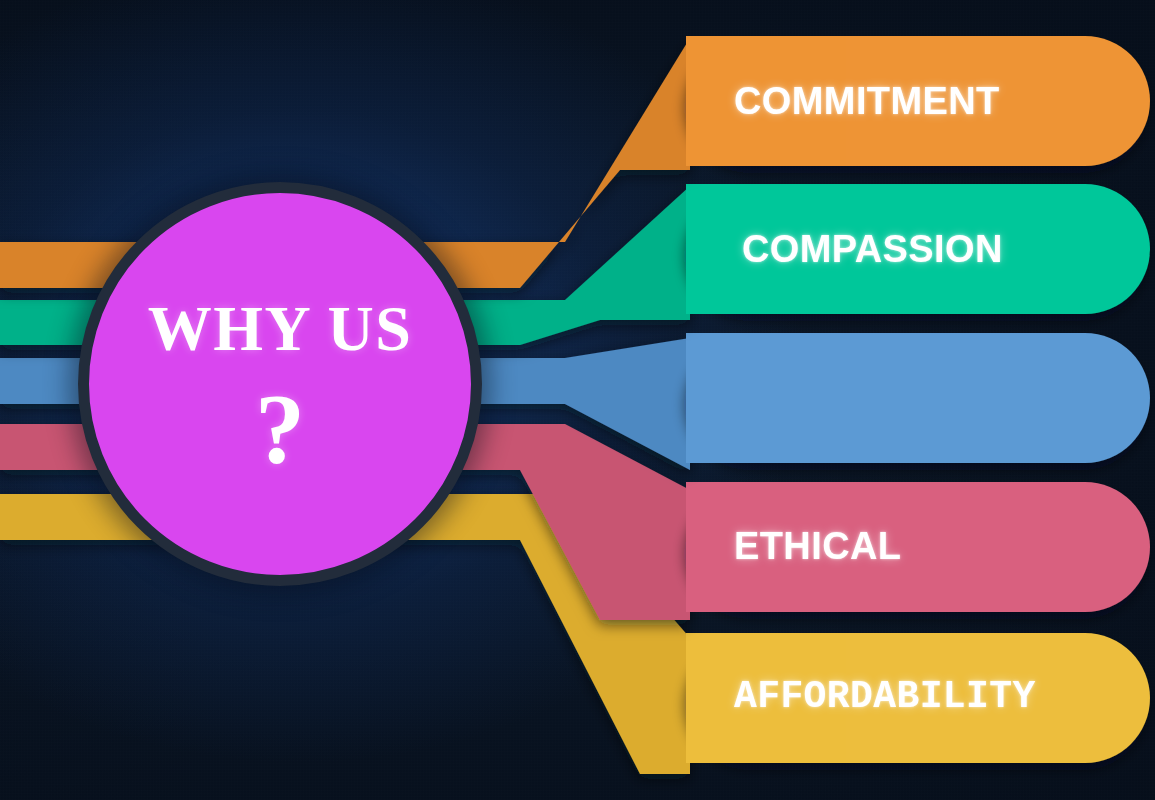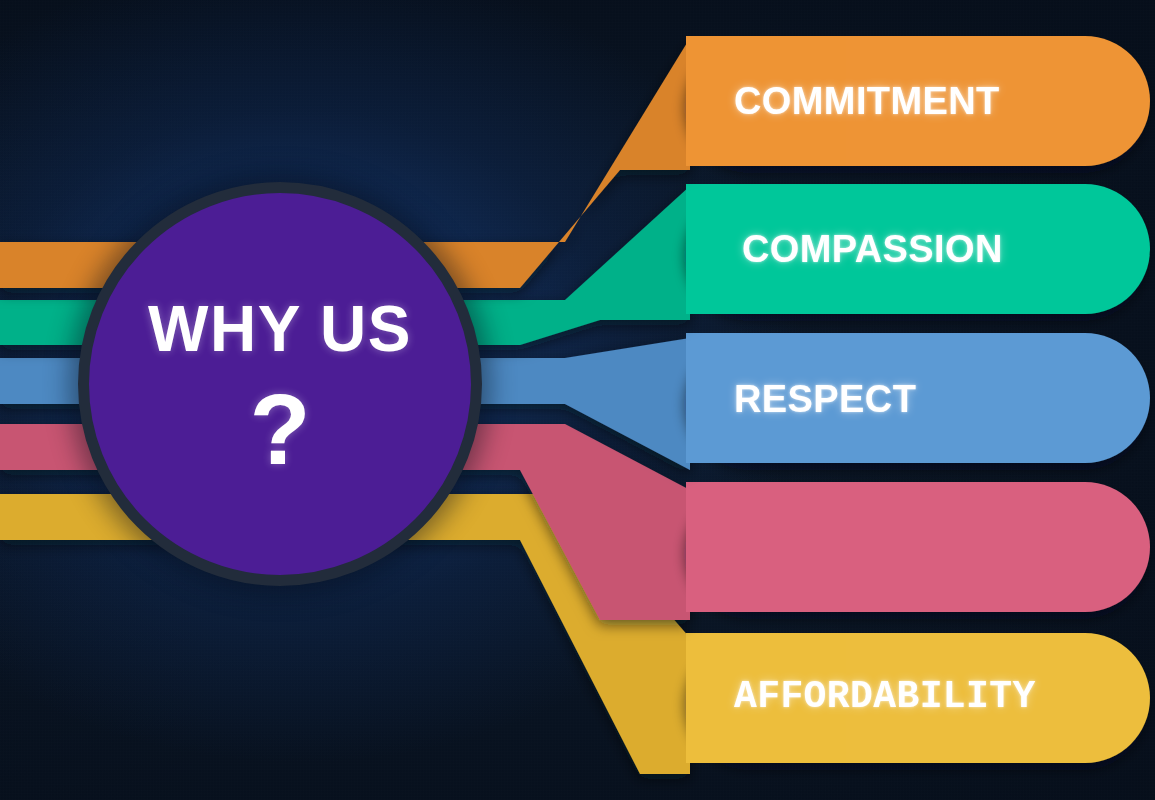--- a/index.html
+++ b/index.html
@@ -153,23 +153,23 @@
       <rect x="686" y="184" width="160" height="130" fill="#00c79a"></rect>
     </g>
 
     <g>
       <path fill="#d9832a" filter="url(#softshadow)" d="M 0,242 L 300,242 L 565,242 L 690,38 L 690,170 L 620,170 L 520,288 L 300,288 L 0,288 Z"></path>
       <rect x="686" y="36" width="464" height="130" rx="65" ry="65" fill="#ee9434" filter="url(#pillshadow)"></rect>
       <rect x="686" y="36" width="160" height="130" fill="#ee9434"></rect>
     </g>
   </svg>
 
-  <div class="hub" style="background: #4c1d95; border-color: rgb(34, 44, 59);">
+  <div class="hub" style="background: #d946ef; border-color: rgb(34, 44, 59); font-family: Liberation Serif, serif;">
     <div class="hub-text">WHY US</div>
     <div class="hub-mark">?</div>
   </div>
 
   <div class="pill-label pl-0">COMMITMENT</div>
   <div class="pill-label pl-1">COMPASSION</div>
-  <div class="pill-label pl-2">RESPECT</div>
+  <div class="pill-label pl-3">ETHICAL</div>
   <div class="pill-label pl-4">AFFORDABILITY</div>
 
 </div>
 
 </body></html>

